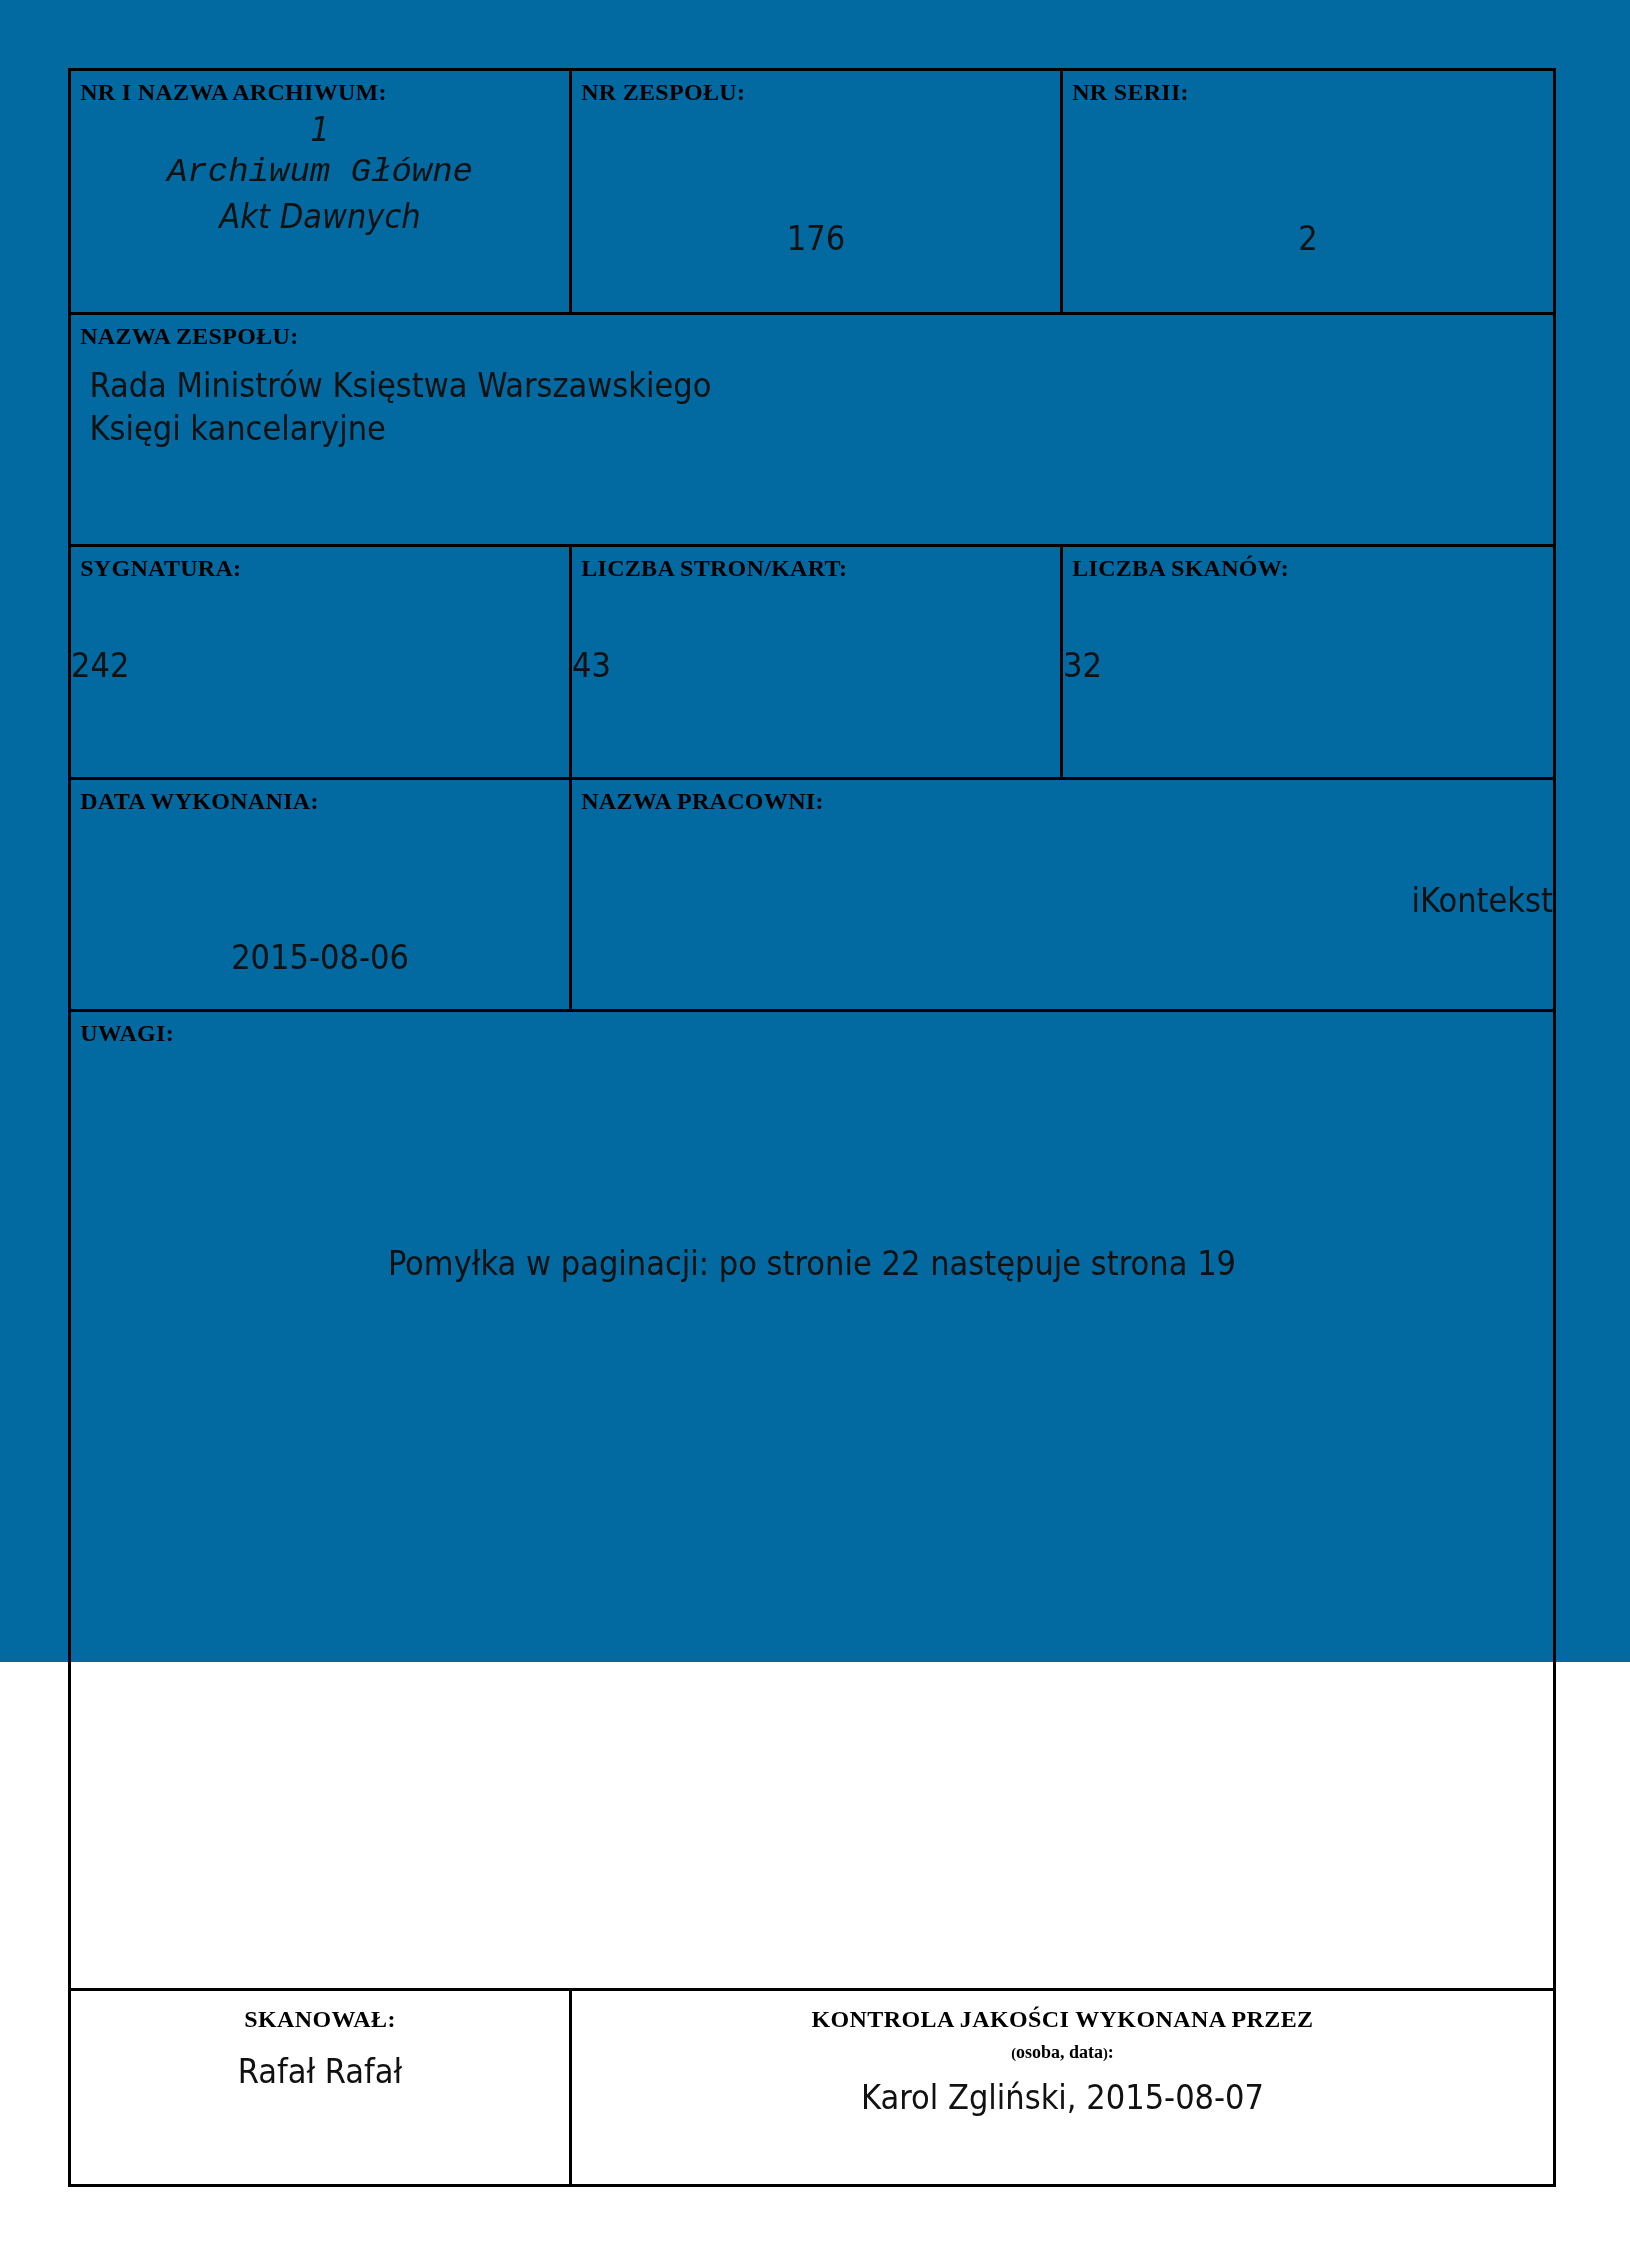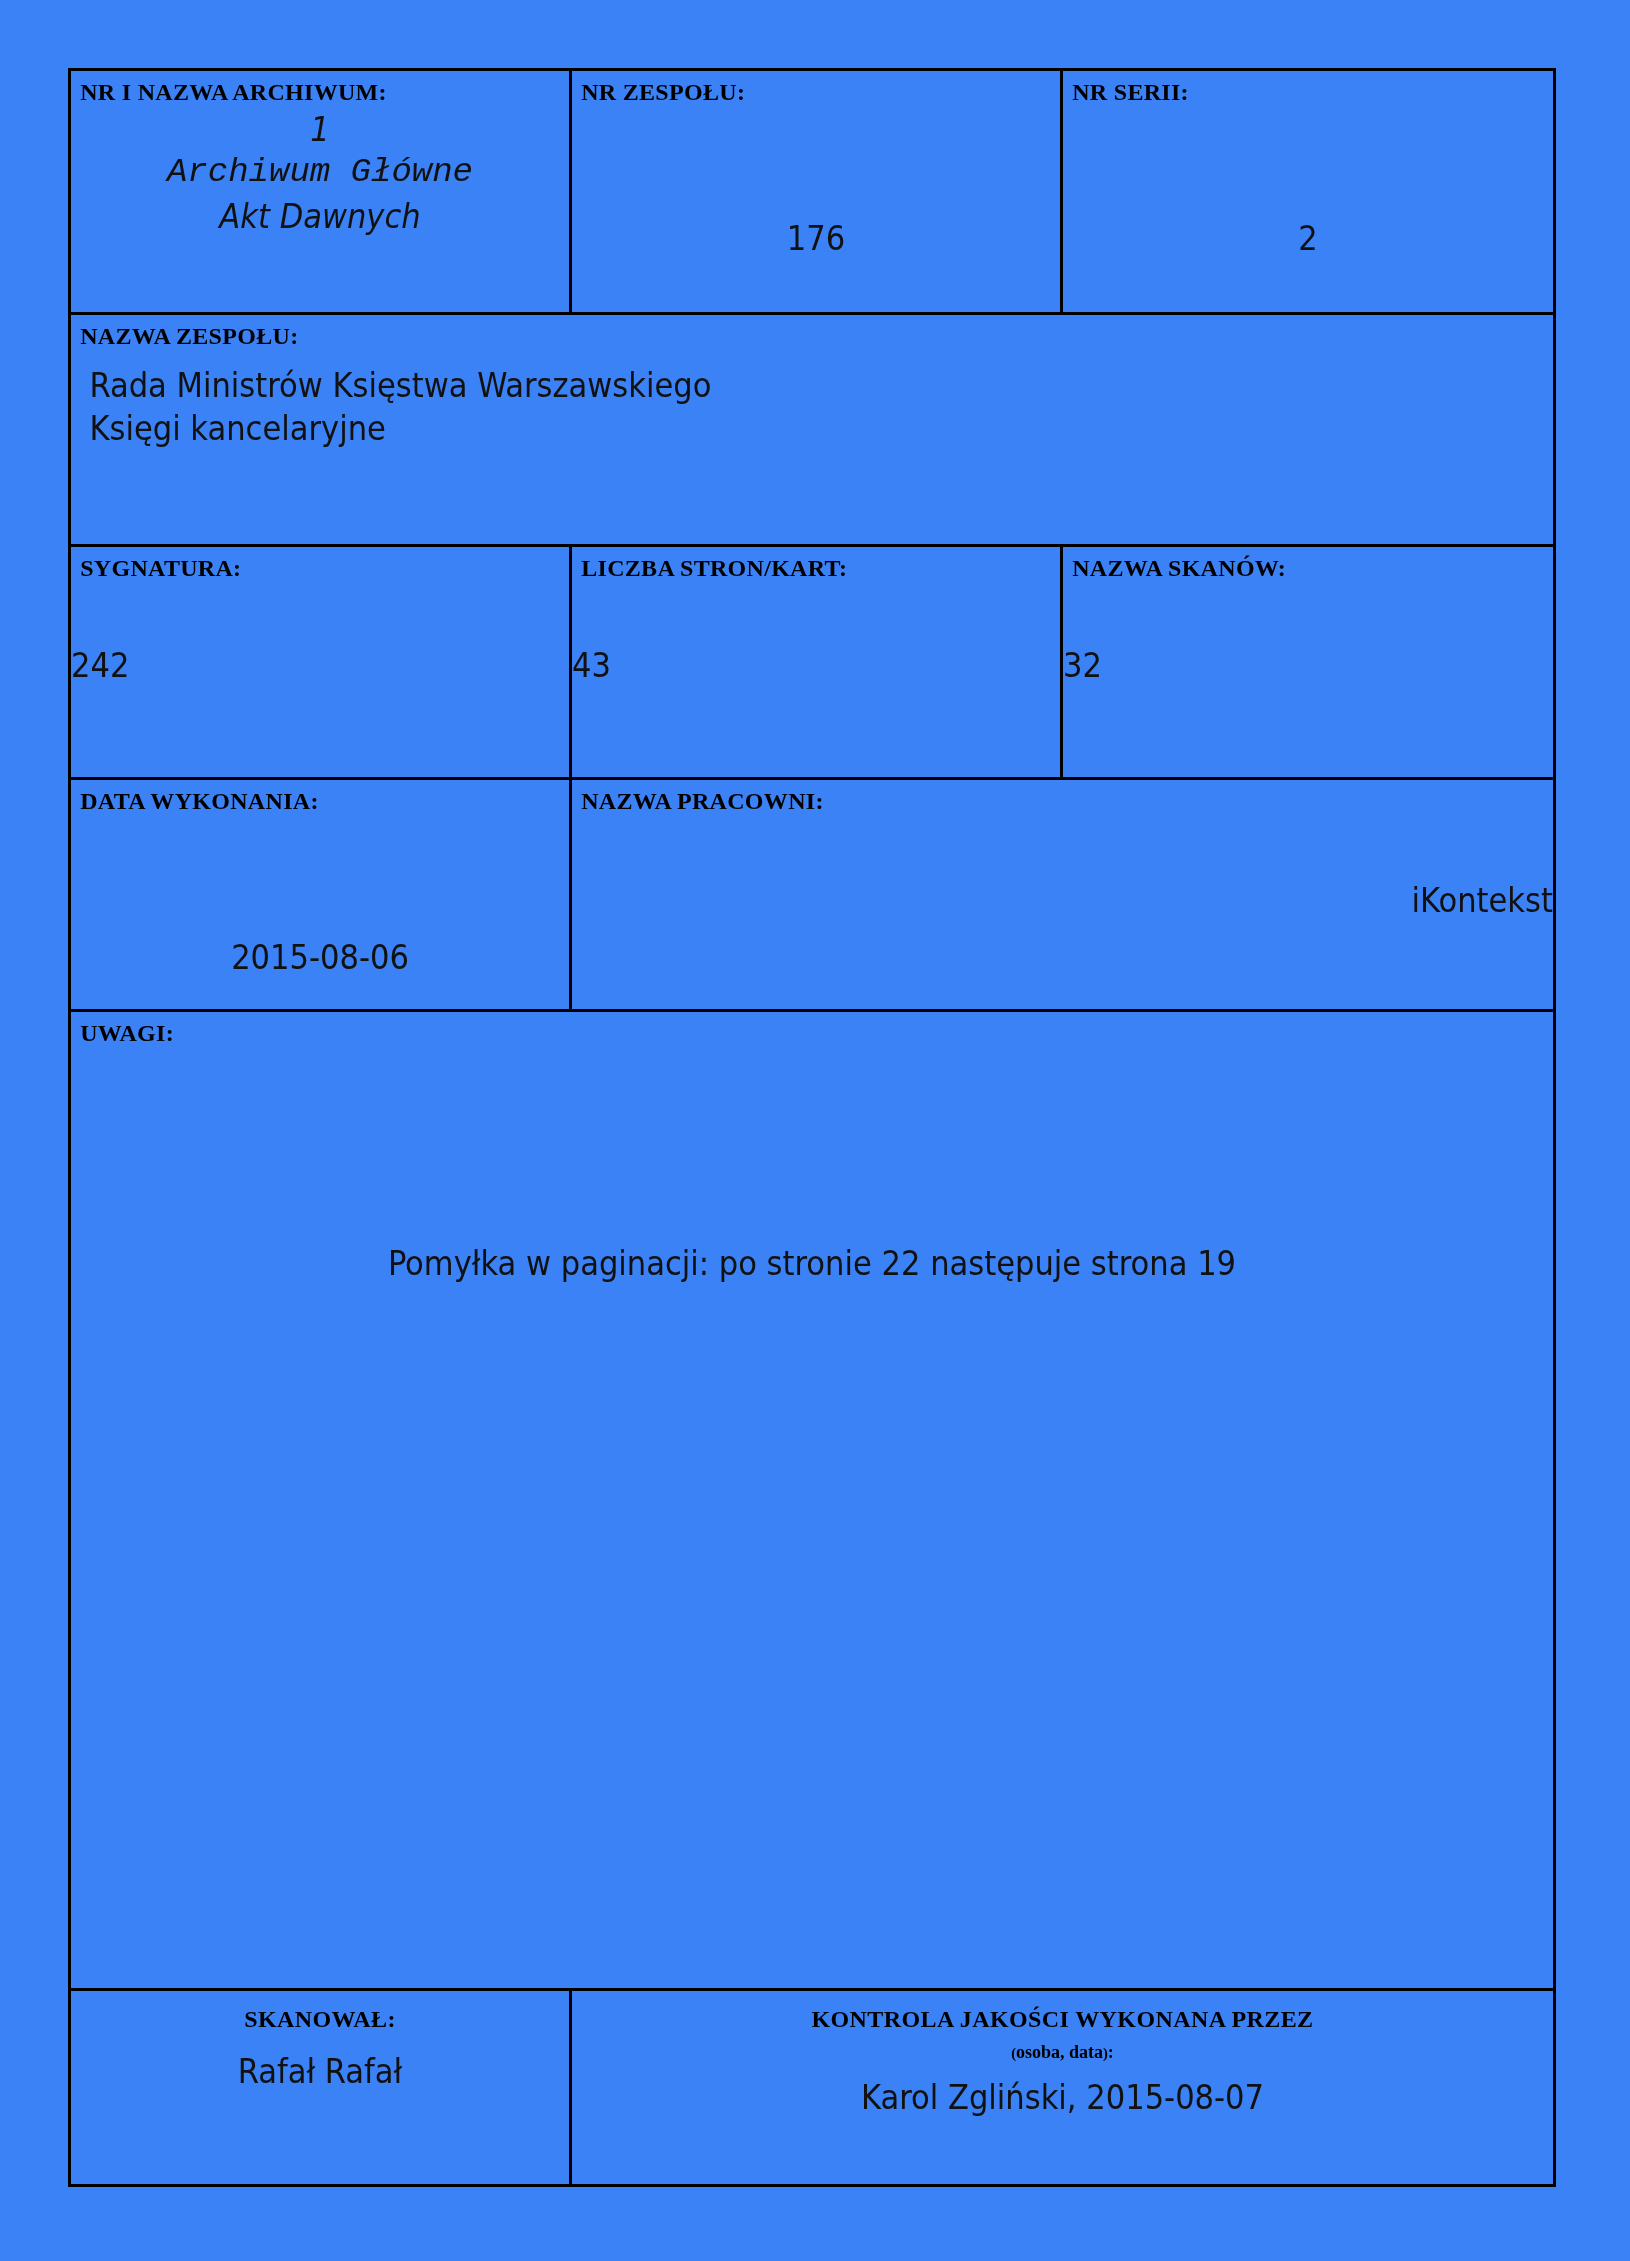--- a/index.html
+++ b/index.html
@@ -15,22 +15,22 @@
     color: #000000;
     position: relative;
     overflow: hidden;
   }
 
   .sheet {
     position: absolute;
     left: 0;
     top: 0;
     width: 1630px;
-    height: 2261px;
-    background: #3b82f6;
+    height: 1662px;
+    background: #0369a1;
   }
 
   
   .card-table {
     position: absolute;
     left: 68px;
     top: 68px;
     width: 1485px;   
     height: 2115px;  
     border-collapse: collapse;
@@ -206,21 +206,21 @@
       <tr>
         <td class="cell-r3">
           <span class="label">SYGNATURA:</span>
           <div class="value r3-num">242</div>
         </td>
         <td class="cell-r3">
           <span class="label">LICZBA STRON/KART:</span>
           <div class="value r3-num">43</div>
         </td>
         <td class="cell-r3">
-          <span class="label">NAZWA SKANÓW:</span>
+          <span class="label">LICZBA SKANÓW:</span>
           <div class="value r3-num">32</div>
         </td>
       </tr>
 
       <tr>
         <td class="cell-r4">
           <span class="label">DATA WYKONANIA:</span>
           <div class="value r4-date">2015-08-06</div>
         </td>
         <td class="cell-r4" colspan="2">

